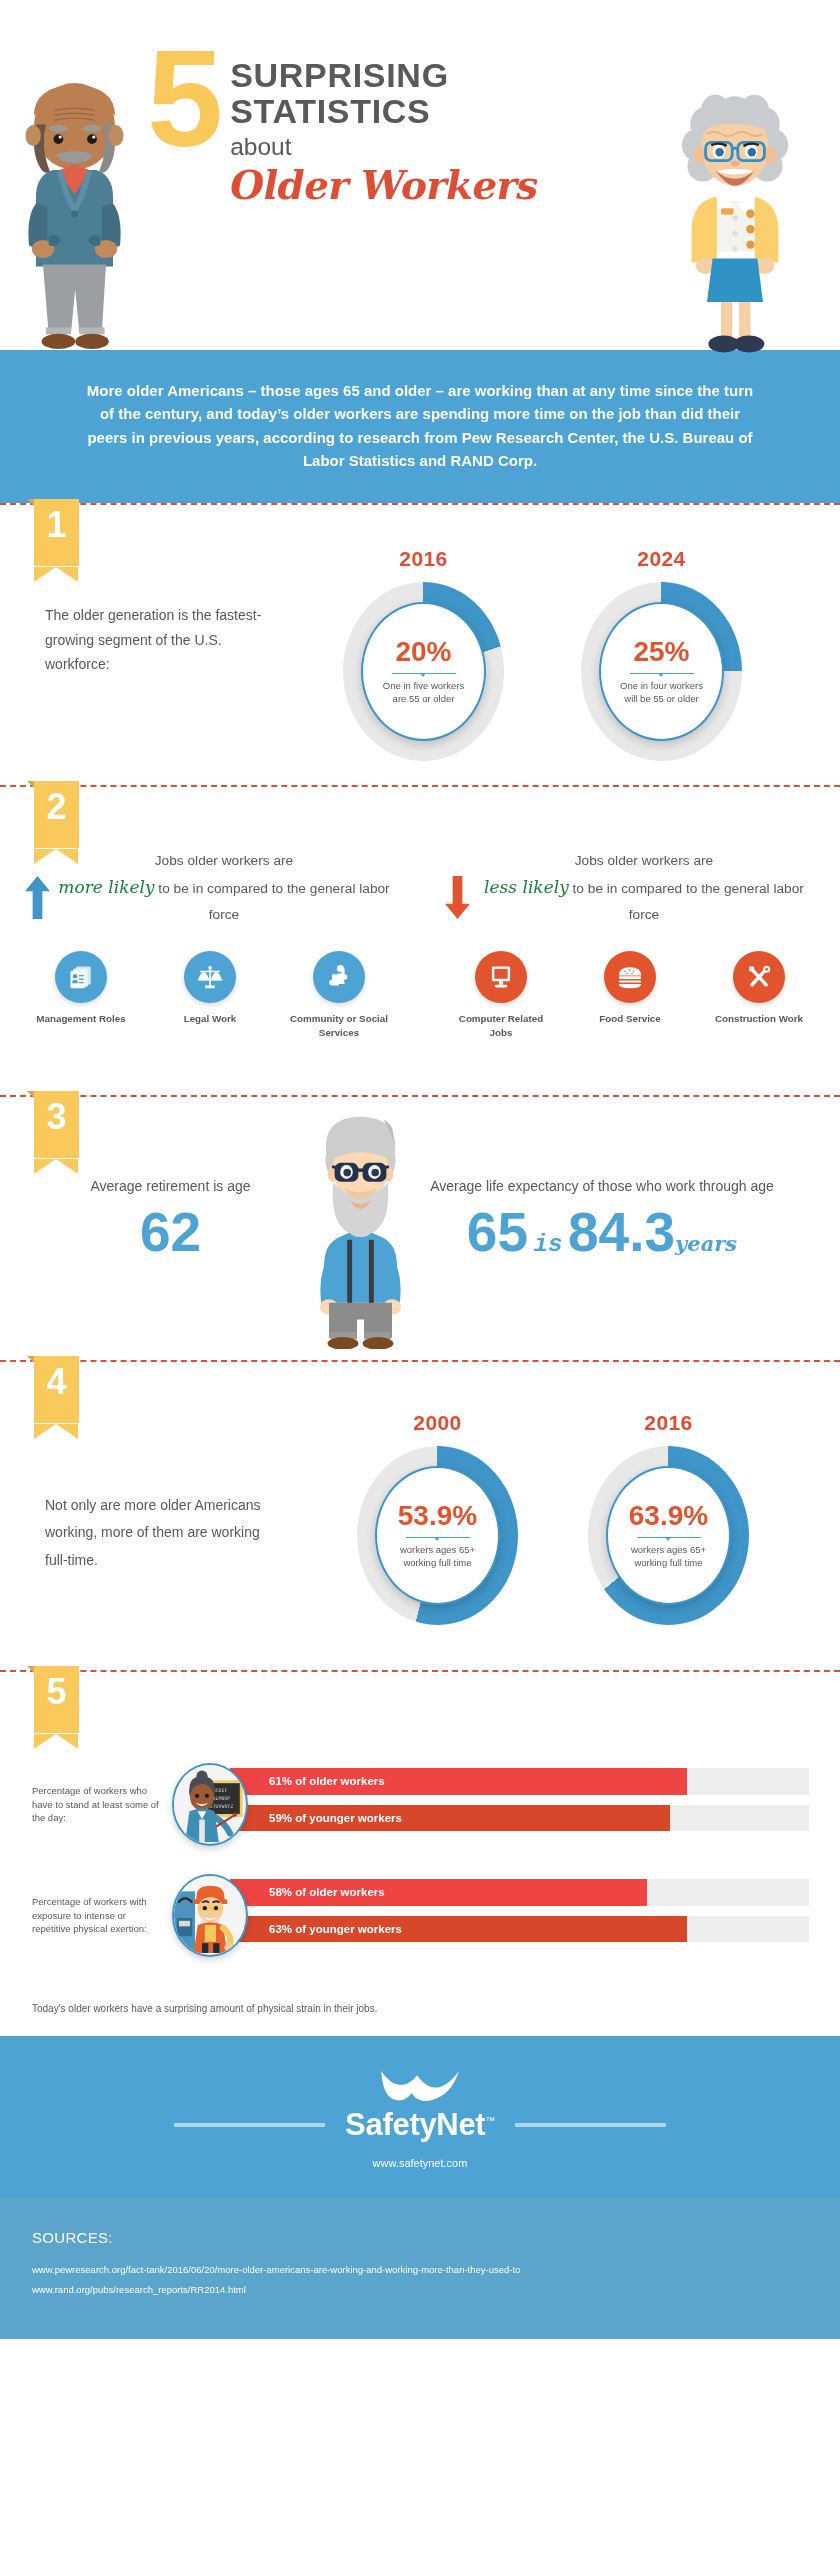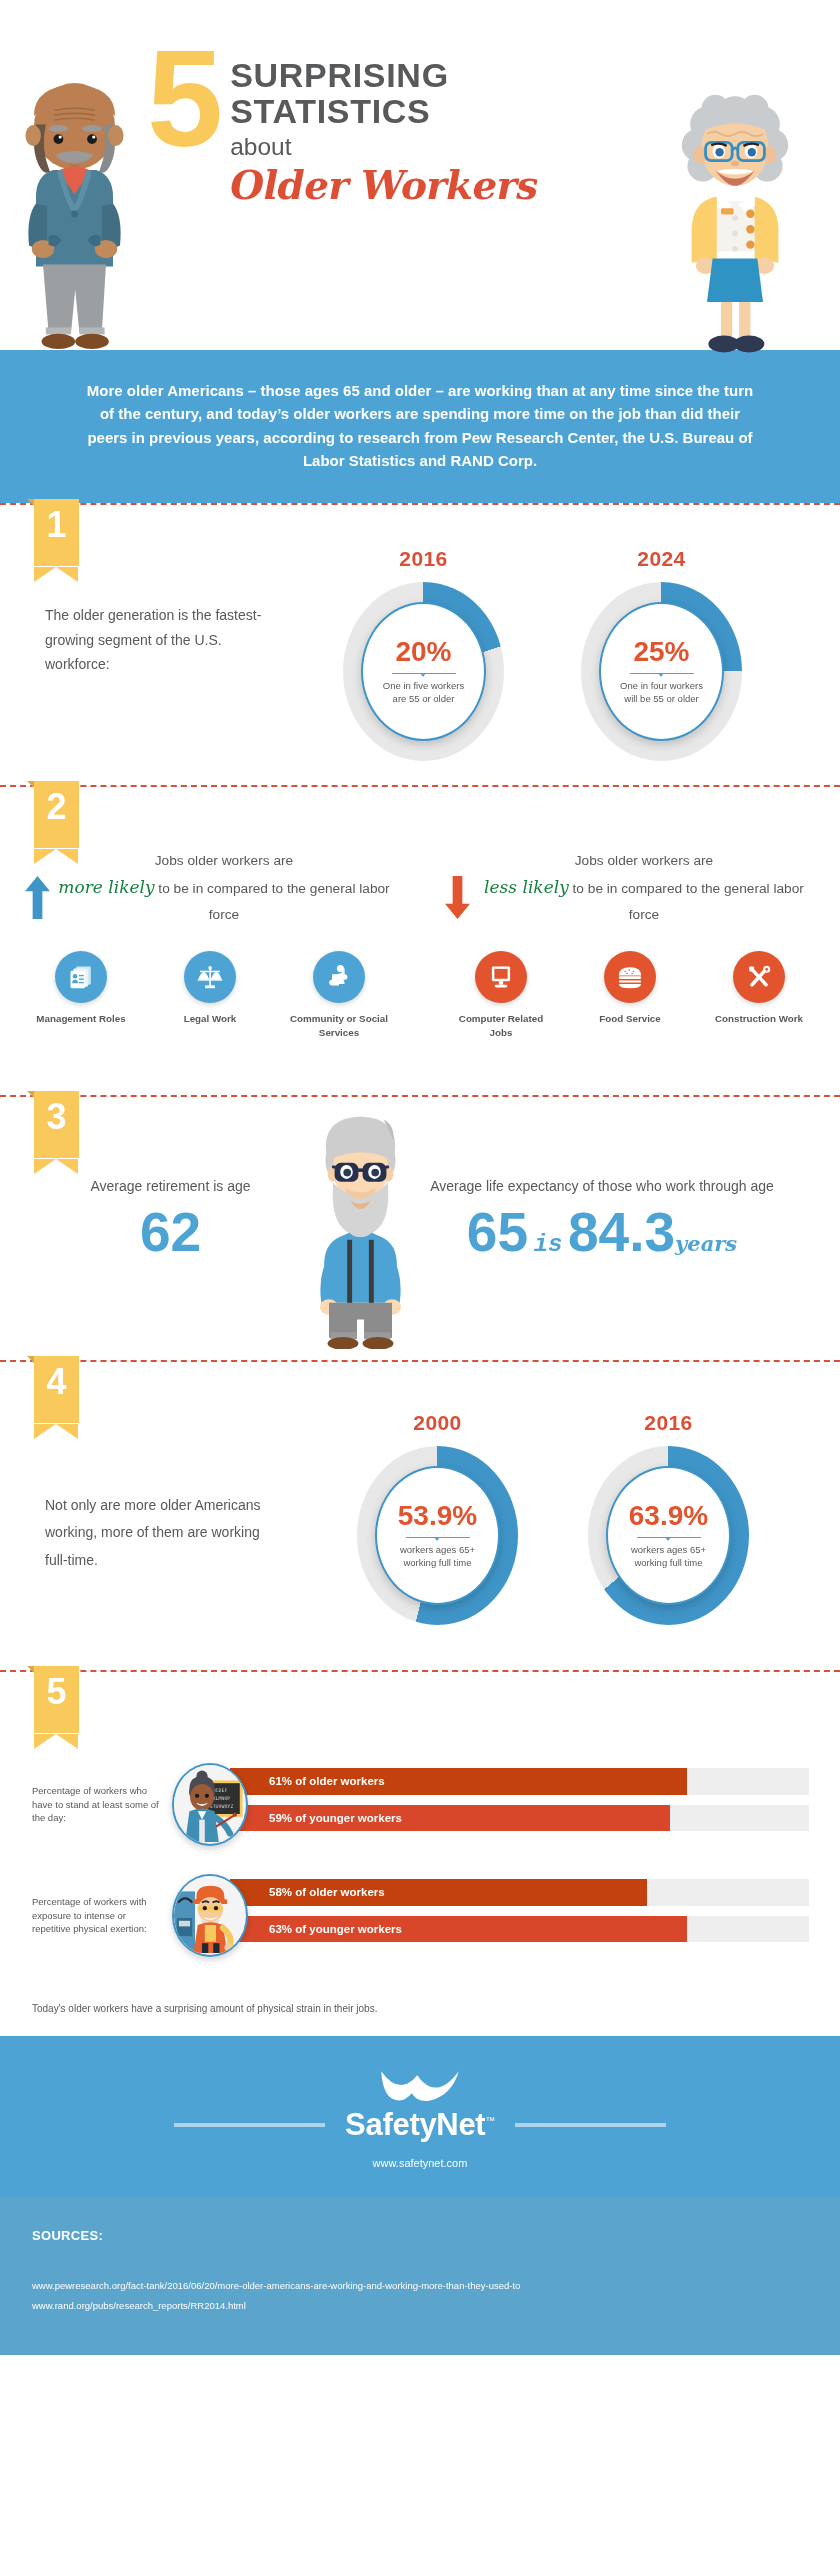--- a/index.html
+++ b/index.html
@@ -232,21 +232,21 @@
   }
   .bars { flex: 1; margin-left: -18px; }
   .bar-track {
     background: #eeeeee; height: 26.6px; position: relative; margin-bottom: 9.8px;
   }
   .bar-fill {
     height: 26.6px; display: flex; align-items: center;
     color: #ffffff; font-size: 11.5px; font-weight: bold;
     padding-left: 39px;
   }
-  .fill-blue { background: #c2410c; }
+  .fill-blue { background: #ef4444; }
   .fill-red  { background: #d9472b; }
   .sec5-closing {
     position: absolute; left: 32px; top: 329px; width: 777px;
     font-size: 10px; color: #58595b; line-height: 1.5;
   }
 
   
   .footer {
     background: #4da3d4; color: #ffffff; text-align: center;
     padding: 31px 0 28px 0;
@@ -255,21 +255,21 @@
   .logo-rule { width: 151px; height: 3.5px; background: rgba(255,255,255,.55); }
   .logo-text {
     font-size: 31px; font-weight: bold; letter-spacing: -0.3px; position: relative;
   }
   .logo-tm { font-size: 9.8px; vertical-align: super; font-weight: normal; }
   .site { font-size: 11px; margin-top: 14px; }
   .sources {
     background: #5ba4cc; color: #ffffff; padding: 25px 32px 39px 32px;
     font-size: 9.5px; line-height: 2.1;
   }
-  .sources-title { font-weight: bold; font-size: 13px; margin-bottom: 27px; letter-spacing: 0.3px; }
+  .sources-title { font-weight: normal; font-size: 15px; margin-bottom: 6px; letter-spacing: 0.3px; }
   .src-link { display: block; color: #ffffff; text-decoration: none; }
 </style>
 </head>
 <body>
 
 <div class="page">
 
   <div class="header">
 
     <div class="char char-left">

